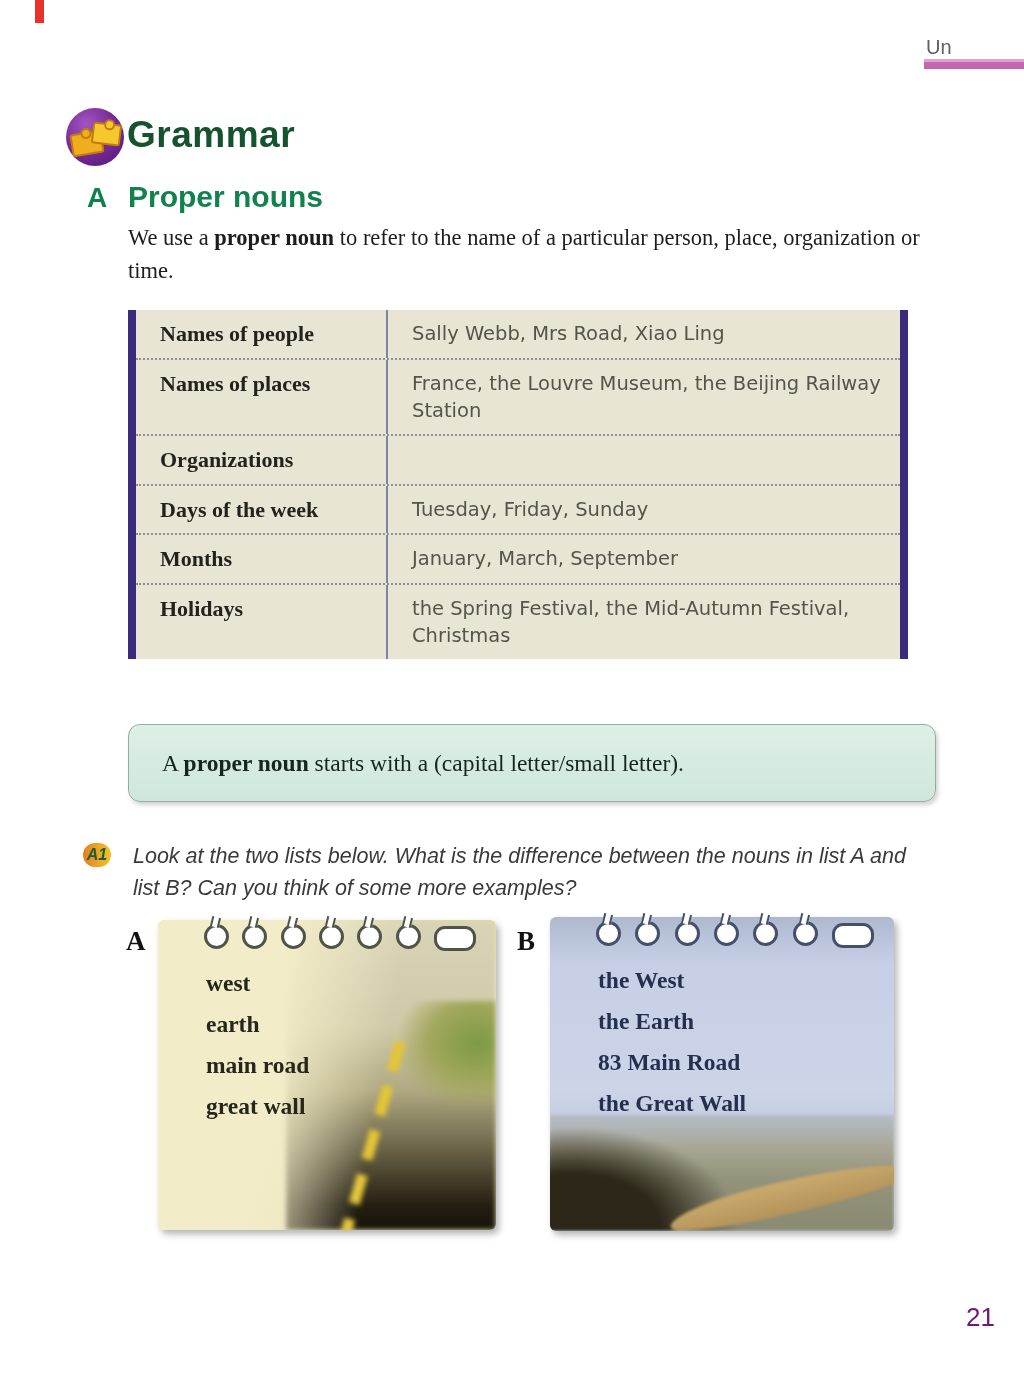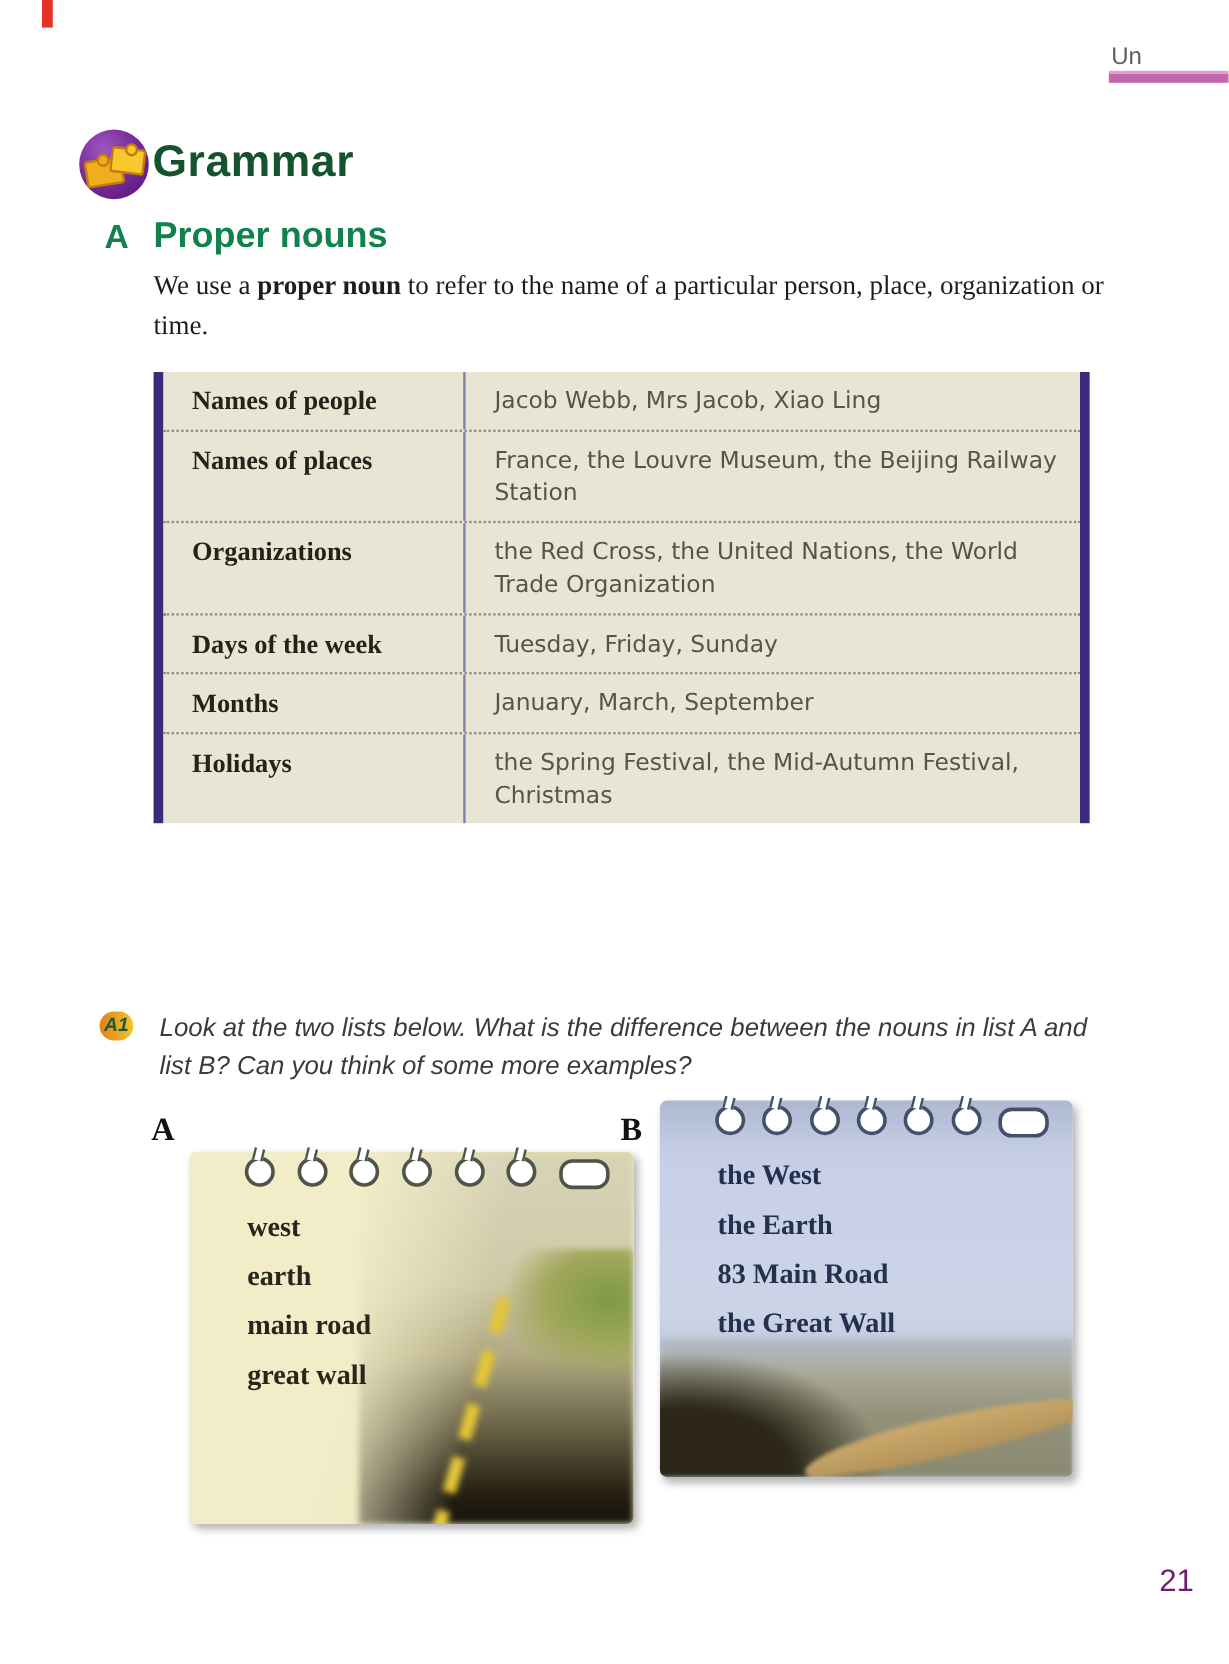--- a/index.html
+++ b/index.html
@@ -61,21 +61,21 @@
             font-family:"Liberation Sans",sans-serif;font-weight:bold;font-style:italic;font-size:16px;
             display:flex;align-items:center;justify-content:center;}
   .instructions{position:absolute;left:133px;top:840px;width:790px;
                 font-family:"Liberation Sans",sans-serif;font-style:italic;font-size:21.5px;
                 color:#3a3a3a;line-height:1.5;}
 
   
   .pad-label{position:absolute;font-weight:bold;font-size:27px;color:#111;}
   .pad{position:absolute;border-radius:6px;box-shadow:3px 4px 7px rgba(0,0,0,0.3);overflow:visible;}
   .pad .paper{position:absolute;inset:0;border-radius:6px;overflow:hidden;}
-  .pad-a{left:158px;top:920px;width:370px;height:310px;margin-top:40px;}
+  .pad-a{left:158px;top:920px;width:338px;height:310px;}
   .pad-a .paper{background:linear-gradient(180deg,#e7df9e 0%,#efe9c2 16%,#f2ecc9 40%,#ece5bd 100%);}
   .pad-b{left:550px;top:917px;width:344px;height:314px;}
   .pad-b .paper{background:linear-gradient(180deg,#aeb9cf 0%,#c6cfe6 15%,#ccd4e8 55%,#c4ccdf 65%);}
 
   .photo{position:absolute;filter:blur(2.5px);}
   .photo-a{top:0;right:0;bottom:0;width:62%;
      background:linear-gradient(180deg,#d8d4b6 0%,#cfc9a8 35%,#b0a982 55%,#6a6348 74%,#241f10 92%,#17130a 100%);}
   .photo-a .green{position:absolute;right:0;top:26%;width:46%;height:34%;
      background:radial-gradient(ellipse at 80% 40%,#7d9a45 0%,#a3a85e 45%,rgba(163,168,94,0) 75%);}
   .photo-a .roadline{position:absolute;left:38%;bottom:-6%;width:11px;height:68%;
@@ -126,49 +126,51 @@
   <div class="grammar-title">Grammar</div>
 
   <div class="sub-letter">A</div>
   <div class="sub-title">Proper nouns</div>
 
   <div class="intro"><span>We use a </span><b>proper noun</b><span> to refer to the name of a particular person, place, organization or time.</span></div>
 
   <div class="gtable" id="table-rows">
   <div class="grow">
     <div class="lbl">Names of people</div>
-    <div class="ex">Jacob Webb, Mrs Jacob, Xiao Ling</div>
+    <div class="ex">Sally Webb, Mrs Road, Xiao Ling</div>
   </div>
 
   <div class="grow">
     <div class="lbl">Names of places</div>
     <div class="ex">France, the Louvre Museum, the Beijing Railway Station</div>
   </div>
 
   <div class="grow">
     <div class="lbl">Organizations</div>
-    <div class="ex">the Red Cross, the United Nations, the World Trade Organization</div>
   </div>
 
   <div class="grow">
     <div class="lbl">Days of the week</div>
     <div class="ex">Tuesday, Friday, Sunday</div>
   </div>
 
   <div class="grow">
     <div class="lbl">Months</div>
     <div class="ex">January, March, September</div>
   </div>
 
   <div class="grow">
     <div class="lbl">Holidays</div>
     <div class="ex">the Spring Festival, the Mid-Autumn Festival, Christmas</div>
   </div>
 </div>
 
+  <div class="rule-box">
+    <div class="rule-text"><span>A </span><b>proper noun</b><span> starts with a (capital letter/small letter).</span></div>
+  </div>
 
   <div class="a1-badge">A1</div>
   <div class="instructions">Look at the two lists below. What is the difference between the nouns in list A and list B? Can you think of some more examples?</div>
 
   <div class="pad-label" style="left:126px;top:926px;">A</div>
   <div class="pad pad-a">
     <div class="paper">
       <div class="photo photo-a">
         <div class="green"></div>
         <div class="roadline"></div>

